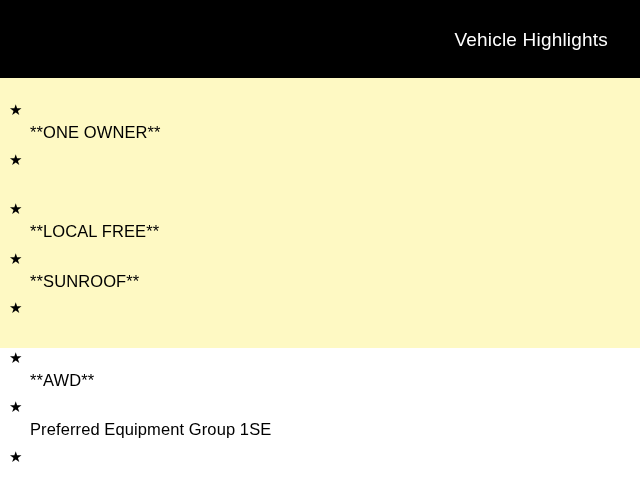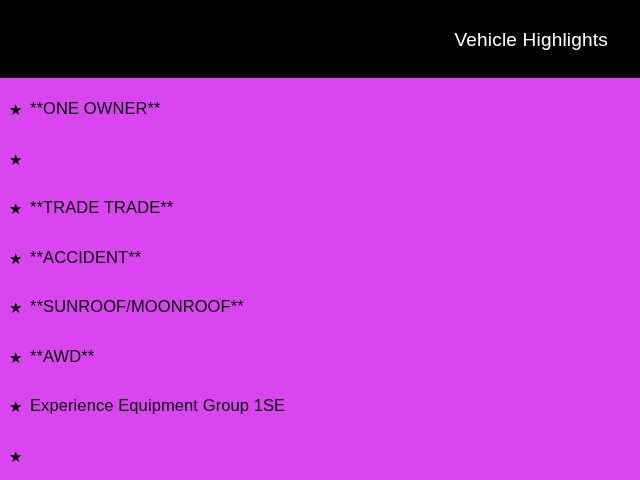--- a/index.html
+++ b/index.html
@@ -9,22 +9,22 @@
   body {
     width: 640px;
     height: 480px;
     background: #ffffff;
     font-family: "Liberation Sans", sans-serif;
     overflow: hidden;
   }
   .page {
     position: relative;
     width: 640px;
-    height: 480px;
-    background: #d946ef;
+    height: 348px;
+    background: #fef9c3;
     box-sizing: border-box;
   }
   .header-bar {
     position: relative;
     width: 640px;
     height: 78px;
     background: #000000;
     display: flex;
     align-items: center;
     justify-content: flex-end;
@@ -62,20 +62,21 @@
     padding-top: 3px;
   }
   .item-text {
     color: #000000;
     font-size: 16.5px;
     line-height: 1;
     font-weight: 400;
     letter-spacing: 0.1px;
     white-space: nowrap;
     padding-top: 1px;
+    margin-top: 24px;
   }
   .list-top-pad {
     height: 21px;
   }
 </style>
 </head>
 <body>
 
 <div class="page">
 
@@ -91,41 +92,40 @@
       <span class="bullet-star">★</span>
       <span class="item-text">**ONE OWNER**</span>
     </li>
 
     <li class="highlight-item">
       <span class="bullet-star">★</span>
     </li>
 
     <li class="highlight-item">
       <span class="bullet-star">★</span>
-      <span class="item-text">**TRADE TRADE**</span>
+      <span class="item-text">**LOCAL FREE**</span>
     </li>
 
     <li class="highlight-item">
       <span class="bullet-star">★</span>
-      <span class="item-text">**ACCIDENT**</span>
+      <span class="item-text">**SUNROOF**</span>
     </li>
 
     <li class="highlight-item">
       <span class="bullet-star">★</span>
-      <span class="item-text">**SUNROOF/MOONROOF**</span>
     </li>
 
     <li class="highlight-item">
       <span class="bullet-star">★</span>
       <span class="item-text">**AWD**</span>
     </li>
 
     <li class="highlight-item">
       <span class="bullet-star">★</span>
-      <span class="item-text">Experience Equipment Group 1SE</span>
+      <span class="item-text">Preferred Equipment Group 1SE</span>
     </li>
 
     <li class="highlight-item">
       <span class="bullet-star">★</span>
     </li>
 
   </ul>
 </div>
 
 </body></html>

